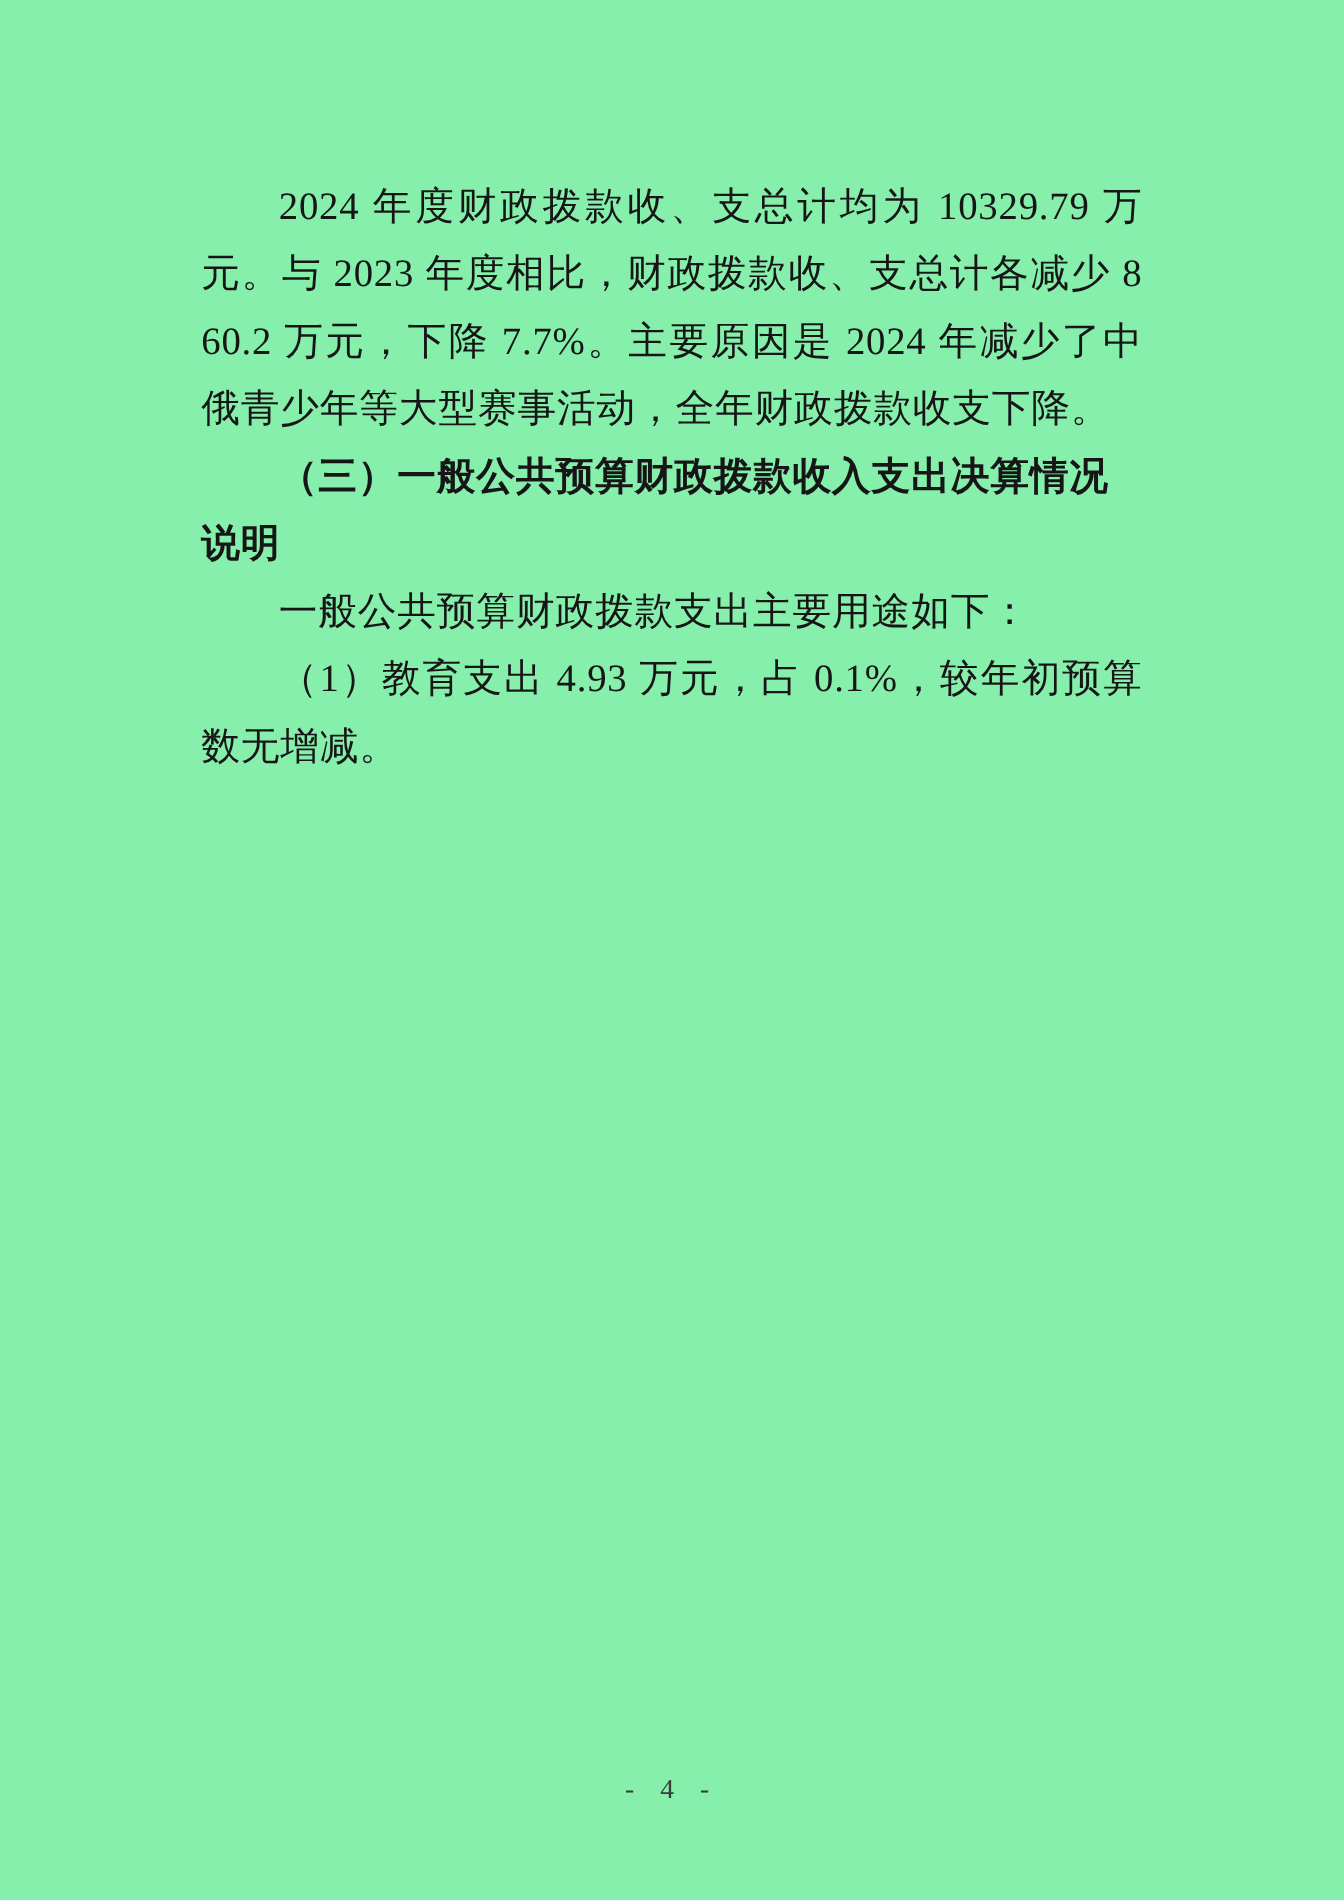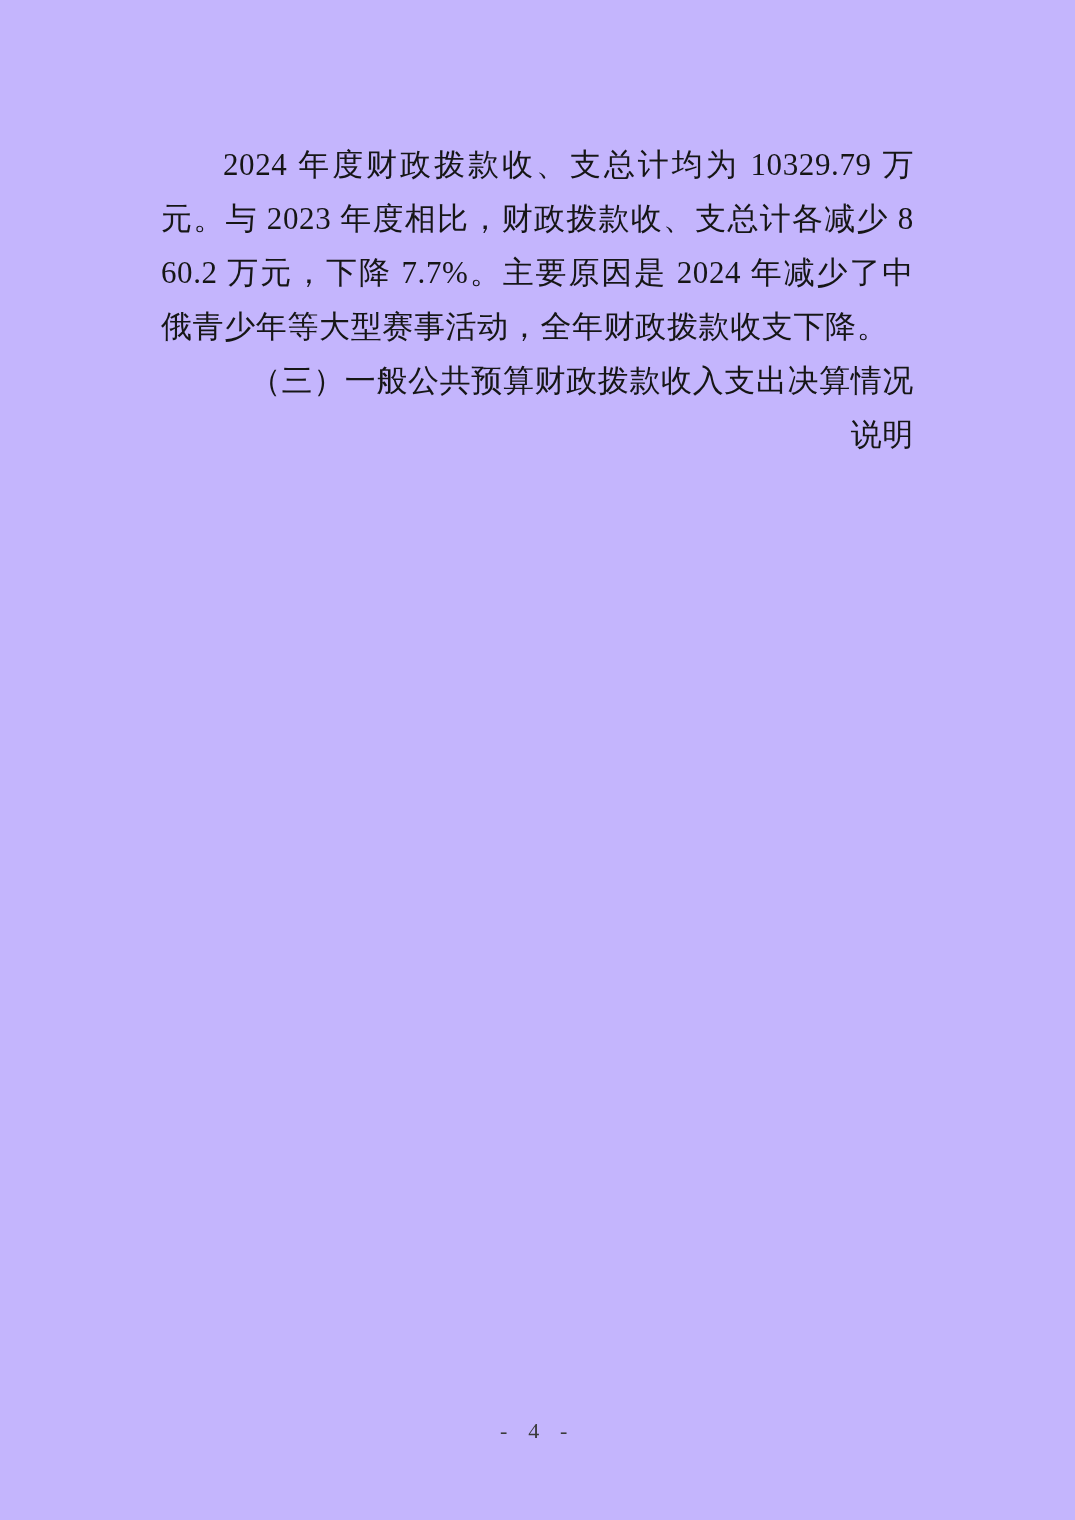--- a/index.html
+++ b/index.html
@@ -5,43 +5,43 @@
   html, body {
     margin: 0;
     padding: 0;
     background: #ffffff;
   }
   .page {
     position: relative;
     width: 1075px;
     height: 1520px;
     margin: 0 auto;
-    background: #c4b5fd;
+    background: #86efac;
     overflow: hidden;
     font-family: "Liberation Serif", "DejaVu Serif", serif;
     color: #161616;
   }
   .content {
     position: absolute;
     top: 138px;
     left: 161px;
     right: 161px;
   }
   .content p {
     margin: 0;
     font-size: 31px;
     line-height: 54px;
     text-align: justify;
     text-indent: 2em;
     letter-spacing: 0.02em;
     word-break: break-all;
   }
   .content p.heading {
-    font-weight: normal;
-    text-align: right;
+    font-weight: bold;
+    text-align: left;
   }
   .footer {
     position: absolute;
     left: 0;
     right: 0;
     bottom: 76px;
     text-align: center;
     font-size: 22px;
     line-height: 26px;
     color: #3a3a3a;
@@ -50,18 +50,20 @@
     letter-spacing: 0.35em;
   }
 </style>
 </head>
 <body>
 
 <div class="page">
   <div class="content">
     <p class="body">2024 年度财政拨款收、支总计均为 10329.79 万元。与 2023 年度相比，财政拨款收、支总计各减少 860.2 万元，下降 7.7%。主要原因是 2024 年减少了中俄青少年等大型赛事活动，全年财政拨款收支下降。</p>
     <p class="heading">（三）一般公共预算财政拨款收入支出决算情况说明</p>
+    <p class="body">一般公共预算财政拨款支出主要用途如下：</p>
+    <p class="body">（1）教育支出 4.93 万元，占 0.1%，较年初预算数无增减。</p>
   </div>
 
   <div class="footer">
     <span>- 4 -</span>
   </div>
 </div>
 
 </body></html>

